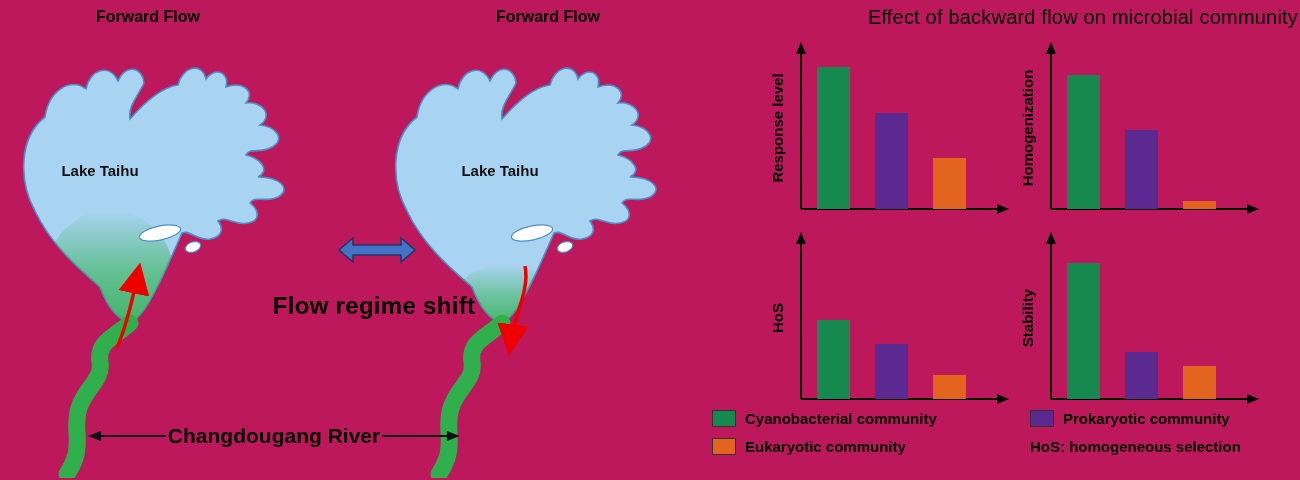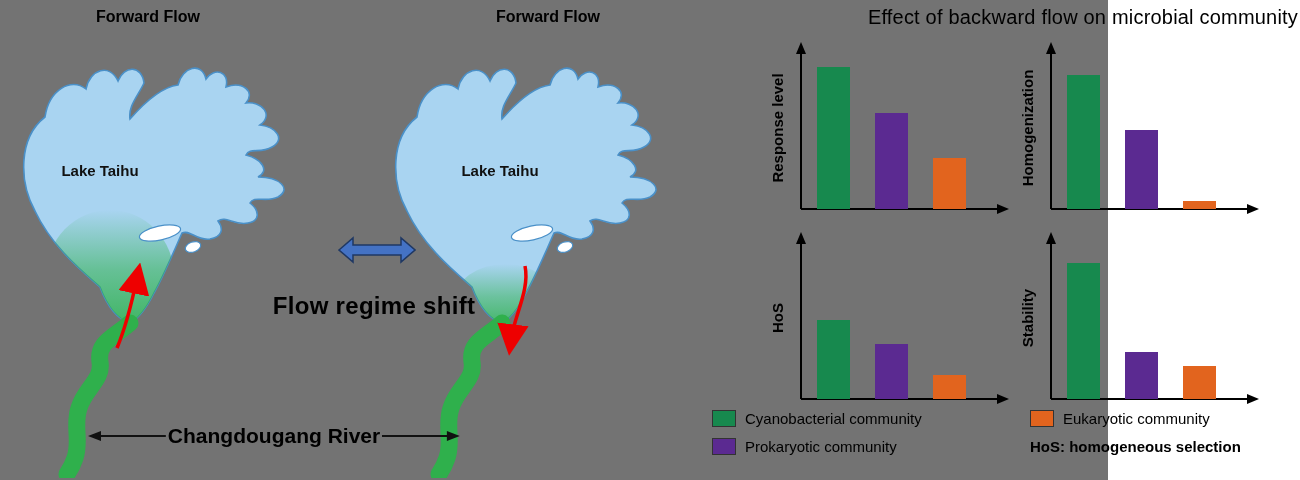--- a/index.html
+++ b/index.html
@@ -1,38 +1,38 @@
 <!DOCTYPE html>
 <html style="--c-green: #17894e; --c-purple: #5b2a91; --c-orange: #e2641e; --c-lake_fill: #a9d4f1; --c-lake_stroke: #4a90c8; --c-river_green: #2fb04c; --c-arrow_red: #ee0000; --c-shift_arrow: #4472c4;"><head>
 <meta charset="utf-8">
 <style>
   *{margin:0;padding:0;box-sizing:border-box}
   html,body{width:1300px;height:480px;background:#fff;overflow:hidden;
     font-family:"Liberation Sans",sans-serif;color:#000}
-  .canvas{position:relative;width:1108px;height:480px;background:#737373}
+  .canvas{position:relative;width:1300px;height:480px;background:#be185d}
   .map-svg{position:absolute}
   .map-title{position:absolute;width:180px;text-align:center;font-weight:700;font-size:16px}
   .shift-label{position:absolute;left:254px;top:292px;width:240px;text-align:center;
     font-weight:700;font-size:24px;letter-spacing:.3px}
   .panel-title{position:absolute;left:690px;top:6px;width:608px;text-align:right;
     font-weight:400;font-size:20px;letter-spacing:.2px}
   .river-row{position:absolute;left:88px;top:424px;width:372px;display:flex;
     align-items:center;justify-content:space-between}
   .river-label{font-weight:700;font-size:21px;white-space:nowrap}
   .chart{position:absolute;width:215px;height:172px}
   .chart .axes{position:absolute;left:0;top:0}
   .axis{stroke:#000;stroke-width:2;fill:none}
   .axis-head{fill:#000}
   .ylabel{position:absolute;left:-18px;top:86px;transform:translate(-50%,-50%) rotate(-90deg);
     font-weight:700;font-size:15px;white-space:nowrap}
   .bars{position:absolute;left:22px;bottom:5px;height:158px;display:flex;align-items:flex-end;gap:25px}
   .bar{width:33px}
   .legend{position:absolute;left:712px;top:410px;width:588px;display:grid;
     grid-template-columns:318px 1fr;row-gap:11px;align-items:center}
-  .legend-item{display:flex;align-items:center;gap:9px;font-weight:400;font-size:15px;white-space:nowrap}
+  .legend-item{display:flex;align-items:center;gap:9px;font-weight:700;font-size:15px;white-space:nowrap}
   .swatch{width:24px;height:17px;border:1px solid #333;flex:0 0 auto}
   .legend-note{font-weight:700;font-size:15px;white-space:nowrap}
   text.lake-label{font-weight:700;font-size:15px;fill:#111;
     font-family:"Liberation Sans",sans-serif}
 </style>
 </head>
 <body>
 
 <div class="canvas">
 
@@ -183,23 +183,23 @@
       <div class="bar" style="height: 21%; background: rgb(226, 100, 30);"></div>
     </div>
   </div>
 
   <div class="legend">
     <div class="legend-item">
       <span class="swatch" style="background: rgb(23, 137, 78);"></span>
       <span>Cyanobacterial community</span>
     </div>
     <div class="legend-item">
+      <span class="swatch" style="background: rgb(91, 42, 145);"></span>
+      <span>Prokaryotic community</span>
+    </div>
+    <div class="legend-item">
       <span class="swatch" style="background: rgb(226, 100, 30);"></span>
       <span>Eukaryotic community</span>
     </div>
-    <div class="legend-item">
-      <span class="swatch" style="background: rgb(91, 42, 145);"></span>
-      <span>Prokaryotic community</span>
-    </div>
     <div class="legend-note">HoS: homogeneous selection</div>
   </div>
 
 </div>
 
 </body></html>

